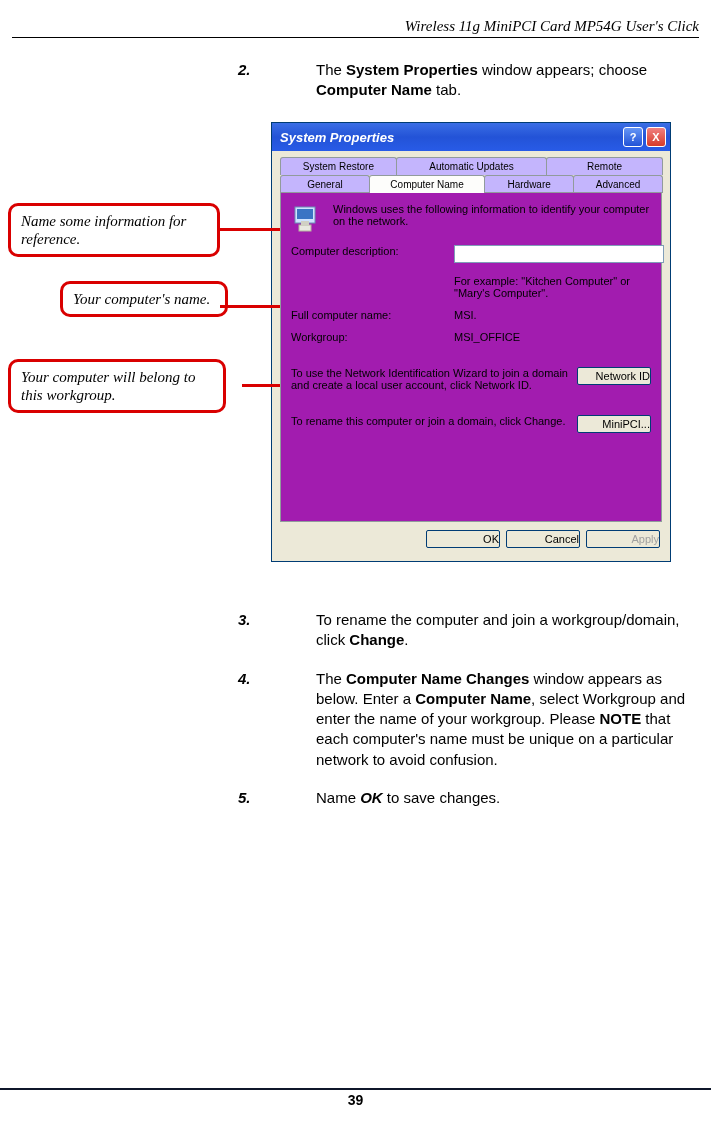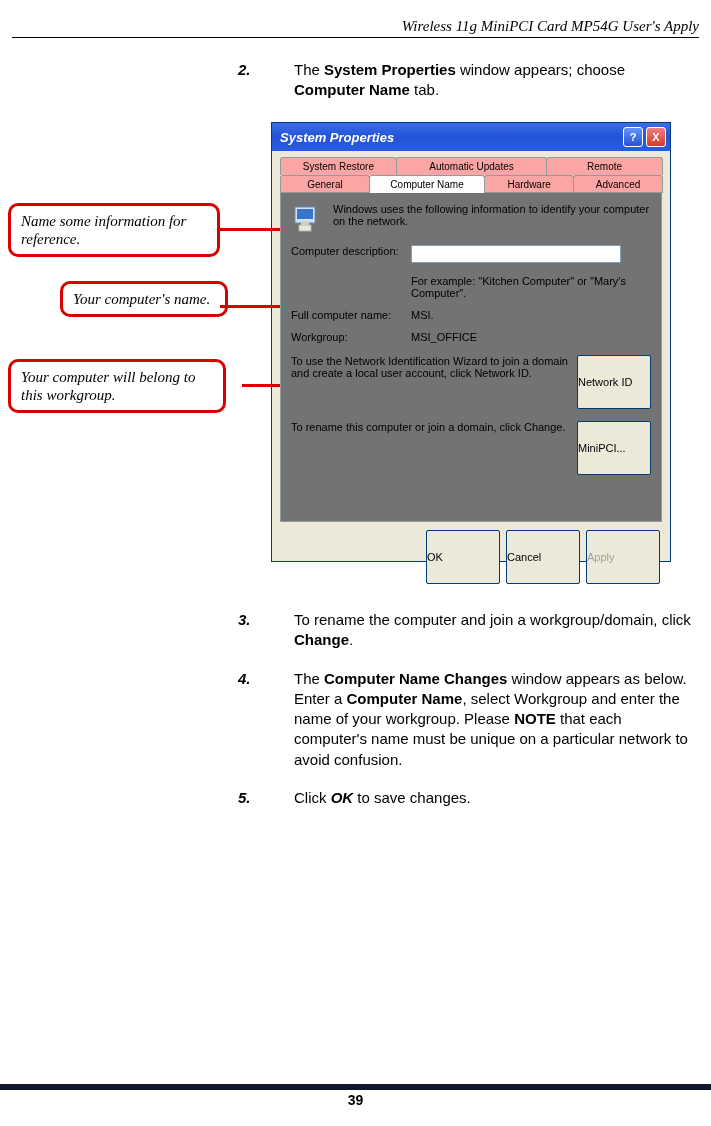--- a/index.html
+++ b/index.html
@@ -36,20 +36,21 @@
     line-height: 1.35;
   }
   .step-num {
     font-weight: bold;
     font-style: italic;
     width: 56px;
     flex-shrink: 0;
   }
   .step-text {
     flex: 1;
+    margin-left: 22px;
   }
   .step-text b { font-weight: bold; }
   .step-text i.boldital { font-weight: bold; font-style: italic; }
 
   
   .dialog {
     position: absolute;
     top: 122px;
     left: 271px;
     width: 400px;
@@ -87,36 +88,36 @@
   }
   .help-btn { background: linear-gradient(#6596f5,#2353d7); }
   .close-btn { background: linear-gradient(#f08080,#d63b29); }
   .tab-area {
     padding: 6px 8px 8px 8px;
   }
   .tab-row { display: flex; font-size: 10px; }
   .tab-row .tab {
     border: 1px solid #919b9c;
     border-bottom: none;
-    background: #fca5a5;
+    background: #c4b5fd;
     padding: 3px 0;
     text-align: center;
     border-radius: 3px 3px 0 0;
     margin-right: -1px;
   }
   .tab.active {
     background: #fdfdfb;
     position: relative;
     z-index: 2;
   }
   .tab-row1 .tab { flex: 1; }
   .tab-row2 .tab { flex: 1; }
   .tab-panel {
     border: 1px solid #919b9c;
-    background: #737373;
+    background: #a21caf;
     padding: 10px;
     min-height: 330px;
     position: relative;
     z-index: 1;
     margin-top: -1px;
   }
   .panel-intro {
     display: flex;
     align-items: flex-start;
   }
@@ -125,20 +126,21 @@
     height: 32px;
     margin-right: 10px;
     flex-shrink: 0;
   }
   .icon-comp svg { width: 100%; height: 100%; }
   .field-row {
     display: flex;
     align-items: flex-start;
     margin-top: 10px;
     font-size: 11px;
+    gap: 43px;
   }
   .field-label {
     width: 120px;
     flex-shrink: 0;
   }
   .field-value { flex: 1; }
   .text-input {
     width: 210px;
     height: 18px;
     border: 1px solid #7f9db9;
@@ -147,32 +149,32 @@
     padding: 0 2px;
   }
   .hint {
     font-size: 11px;
     color: #000;
     margin-top: 2px;
   }
   .net-row {
     display: flex;
     align-items: flex-start;
-    margin-top: 12px;
+    margin-top: 24px;
   }
   .net-row .nr-text { flex: 1; font-size: 11px; padding-right: 6px; }
   .win-btn {
     border: 1px solid #003c74;
     background: #ece9d8;
     font-size: 11px;
-    padding: 20px 0;
+    padding: 2px 0;
     border-radius: 2px;
     font-family: Tahoma, sans-serif;
     min-width: 74px;
-    text-align: left;
+    text-align: right;
   }
   .win-btn.disabled {
     color: #a0a0a0;
   }
   .dialog-buttons {
     display: flex;
     justify-content: flex-end;
     gap: 6px;
     padding: 0 10px 10px 0;
   }
@@ -198,31 +200,31 @@
     position: absolute;
     border: 2px solid #d90000;
   }
 
   .page-footer {
     position: absolute;
     bottom: 18px;
     left: 0;
     width: 100%;
     text-align: center;
-    border-top: 6px solid #0f172a;
+    border-top: 2px solid #0f172a;
     padding-top: 2px;
     font-weight: bold;
     font-size: 14px;
   }
 </style>
 </head>
 <body>
 
 <div class="page-header">
-  <span>Wireless 11g MiniPCI Card MP54G User's Apply</span>
+  <span>Wireless 11g MiniPCI Card MP54G User's Click</span>
 </div>
 
 <div class="content">
   <div class="step">
     <span class="step-num">2.</span>
     <span class="step-text">
       <span>The </span><b>System Properties</b><span> window appears; choose </span><b>Computer Name</b><span> tab.</span>
     </span>
   </div>
 </div>
@@ -316,20 +318,20 @@
   </div>
   <div class="step">
     <span class="step-num">4.</span>
     <span class="step-text">
       <span>The </span><b>Computer Name Changes</b><span> window appears as below.  Enter a </span><b>Computer Name</b><span>, select Workgroup and enter the name of your workgroup.  Please </span><b>NOTE</b><span> that each computer's name must be unique on a particular network to avoid confusion.</span>
     </span>
   </div>
   <div class="step">
     <span class="step-num">5.</span>
     <span class="step-text">
-      <span>Click </span><i class="boldital">OK</i><span> to save changes.</span>
+      <span>Name </span><i class="boldital">OK</i><span> to save changes.</span>
     </span>
   </div>
 </div>
 
 <div class="page-footer">
   <span>39</span>
 </div>
 
 </body></html>

